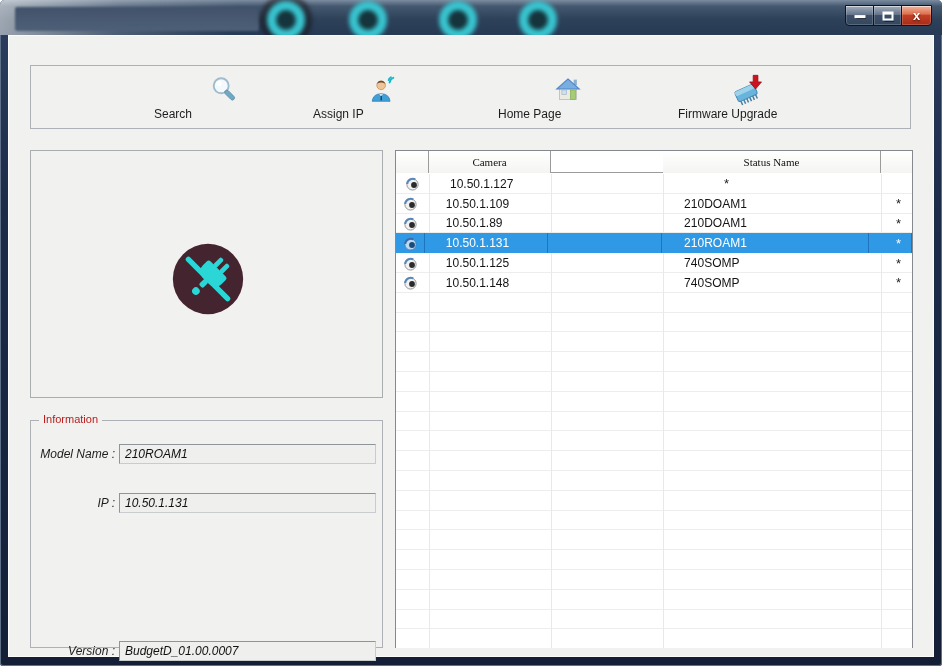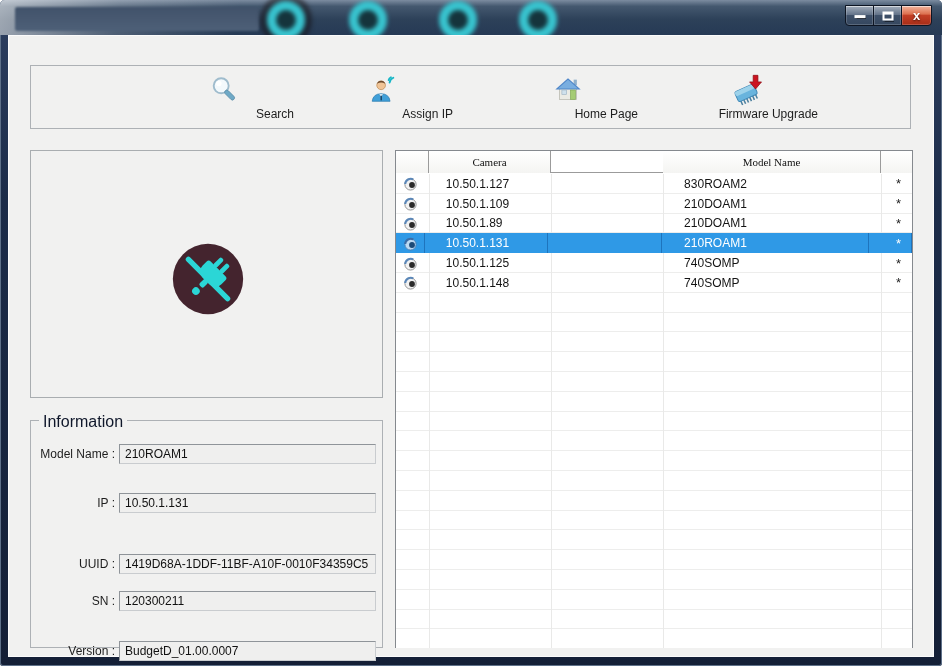--- a/index.html
+++ b/index.html
@@ -38,32 +38,32 @@
     font-size:13px;text-shadow:0 1px 2px rgba(0,0,0,.65);}
 
   
   .client{position:absolute;left:8px;top:35px;width:926px;height:622px;background:#f1f1f0;
     box-shadow:inset 0 0 0 1px #fbfbfb;}
 
   .groupbox{position:absolute;border:1px solid #adb1b5;background:#f1f1f0;}
 
   
   .toolbar{left:22px;top:30px;width:881px;height:64px;}
-  .toolbtn{position:absolute;top:7px;width:140px;text-align:right;cursor:pointer;}
+  .toolbtn{position:absolute;top:7px;width:140px;text-align:left;cursor:pointer;}
   .toolbtn .ticon{height:33px;display:flex;align-items:center;justify-content:center;}
   .toolbtn .tlabel{font-size:12px;color:#1d1d1d;margin-top:1px;}
 
   
   .preview{left:22px;top:115px;width:353px;height:248px;border:1px solid #a9adb0;}
   .plugwrap{position:absolute;left:139px;top:90px;width:76px;height:76px;}
 
   
   .infobox{left:22px;top:385px;width:353px;height:228px;}
-  .legend{position:absolute;left:8px;top:-8px;background:#f1f1f0;padding:0 4px;font-size:16px;color:#0f172a;}
-  .field{position:absolute;left:0;width:100%;height:21px;}
+  .legend{position:absolute;left:8px;top:-8px;background:#f1f1f0;padding:0 4px;font-size:11px;color:#b91c1c;}
+  .field{position:absolute;left:0;width:100%;height:21px;font-style:italic;}
   .field .flabel{position:absolute;left:0;top:3px;width:84px;text-align:right;font-size:12px;color:#1d1d1d;}
   .field .fvalue{position:absolute;left:88px;top:0;width:257px;height:20px;background:#efefee;
     border:1px solid #8f9499;border-right-color:#c9cccf;border-bottom-color:#c9cccf;
     font-size:12px;color:#111;padding:2px 0 0 5px;overflow:hidden;white-space:nowrap;}
 
   
   .dtable{position:absolute;left:387px;top:115px;width:518px;height:498px;border:1px solid #85898e;background:#fff;}
   .thead{position:absolute;left:0;top:0;width:516px;height:22px;display:flex;background:#fff;border-bottom:1px solid #9b9b9b;}
   .th{height:22px;border-right:1px solid #9b9b9b;background:linear-gradient(180deg,#ffffff,#f4f4f2);
     font-family:"Liberation Serif","DejaVu Serif",serif;font-size:11px;color:#111;
@@ -188,59 +188,50 @@
       <div class="groupbox infobox">
         <div class="legend">Information</div>
         <div class="field" style="top:23px;">
           <div class="flabel">Model Name :</div>
           <div class="fvalue">210ROAM1</div>
         </div>
         <div class="field" style="top:72px;">
           <div class="flabel">IP :</div>
           <div class="fvalue">10.50.1.131</div>
         </div>
-        <div class="field" style="top:133px;">
-          <div class="flabel">UUID :</div>
-          <div class="fvalue">1419D68A-1DDF-11BF-A10F-0010F34359C5</div>
-        </div>
-        <div class="field" style="top:170px;">
-          <div class="flabel">SN :</div>
-          <div class="fvalue">120300211</div>
-        </div>
         <div class="field" style="top:220px;">
           <div class="flabel">Version :</div>
           <div class="fvalue">BudgetD_01.00.0007</div>
         </div>
       </div>
 
       <div class="dtable">
         <div class="thead">
           <div class="th" style="width:33px;"></div>
           <div class="th" style="width:122px;">Camera</div>
           <div class="th" style="width:112px;margin-top:36px;">Status</div>
-          <div class="th" style="width:218px;">Model Name</div>
+          <div class="th" style="width:218px;">Status Name</div>
           <div class="th" style="width:31px;"></div>
         </div>
         <div class="tbody">
           <div class="vguide" style="left:33px;"></div>
           <div class="vguide" style="left:155px;"></div>
           <div class="vguide" style="left:267px;"></div>
           <div class="vguide" style="left:485px;"></div>
 
           <div class="drow">
             <div class="cell c-icon">
               <svg width="15" height="15" viewBox="0 0 16 16">
                   <circle cx="8" cy="9" r="6" fill="#f2f2f2" stroke="#8f8f8f"></circle>
                   <path d="M2.3 8.5 A6 6 0 0 1 11 3.6" fill="none" stroke="#5b87b8" stroke-width="2.2"></path>
                   <circle cx="9.6" cy="9.6" r="3.1" fill="#2b2b2b"></circle>
                 </svg>
             </div>
             <div class="cell c-camera">10.50.1.127</div>
             <div class="cell c-status"></div>
-            <div class="cell c-model">830ROAM2</div>
             <div class="cell c-flag">*</div>
           </div>
           <div class="drow">
             <div class="cell c-icon">
               <svg width="15" height="15" viewBox="0 0 16 16">
                   <circle cx="8" cy="9" r="6" fill="#f2f2f2" stroke="#8f8f8f"></circle>
                   <path d="M2.3 8.5 A6 6 0 0 1 11 3.6" fill="none" stroke="#5b87b8" stroke-width="2.2"></path>
                   <circle cx="9.6" cy="9.6" r="3.1" fill="#2b2b2b"></circle>
                 </svg>
             </div>

